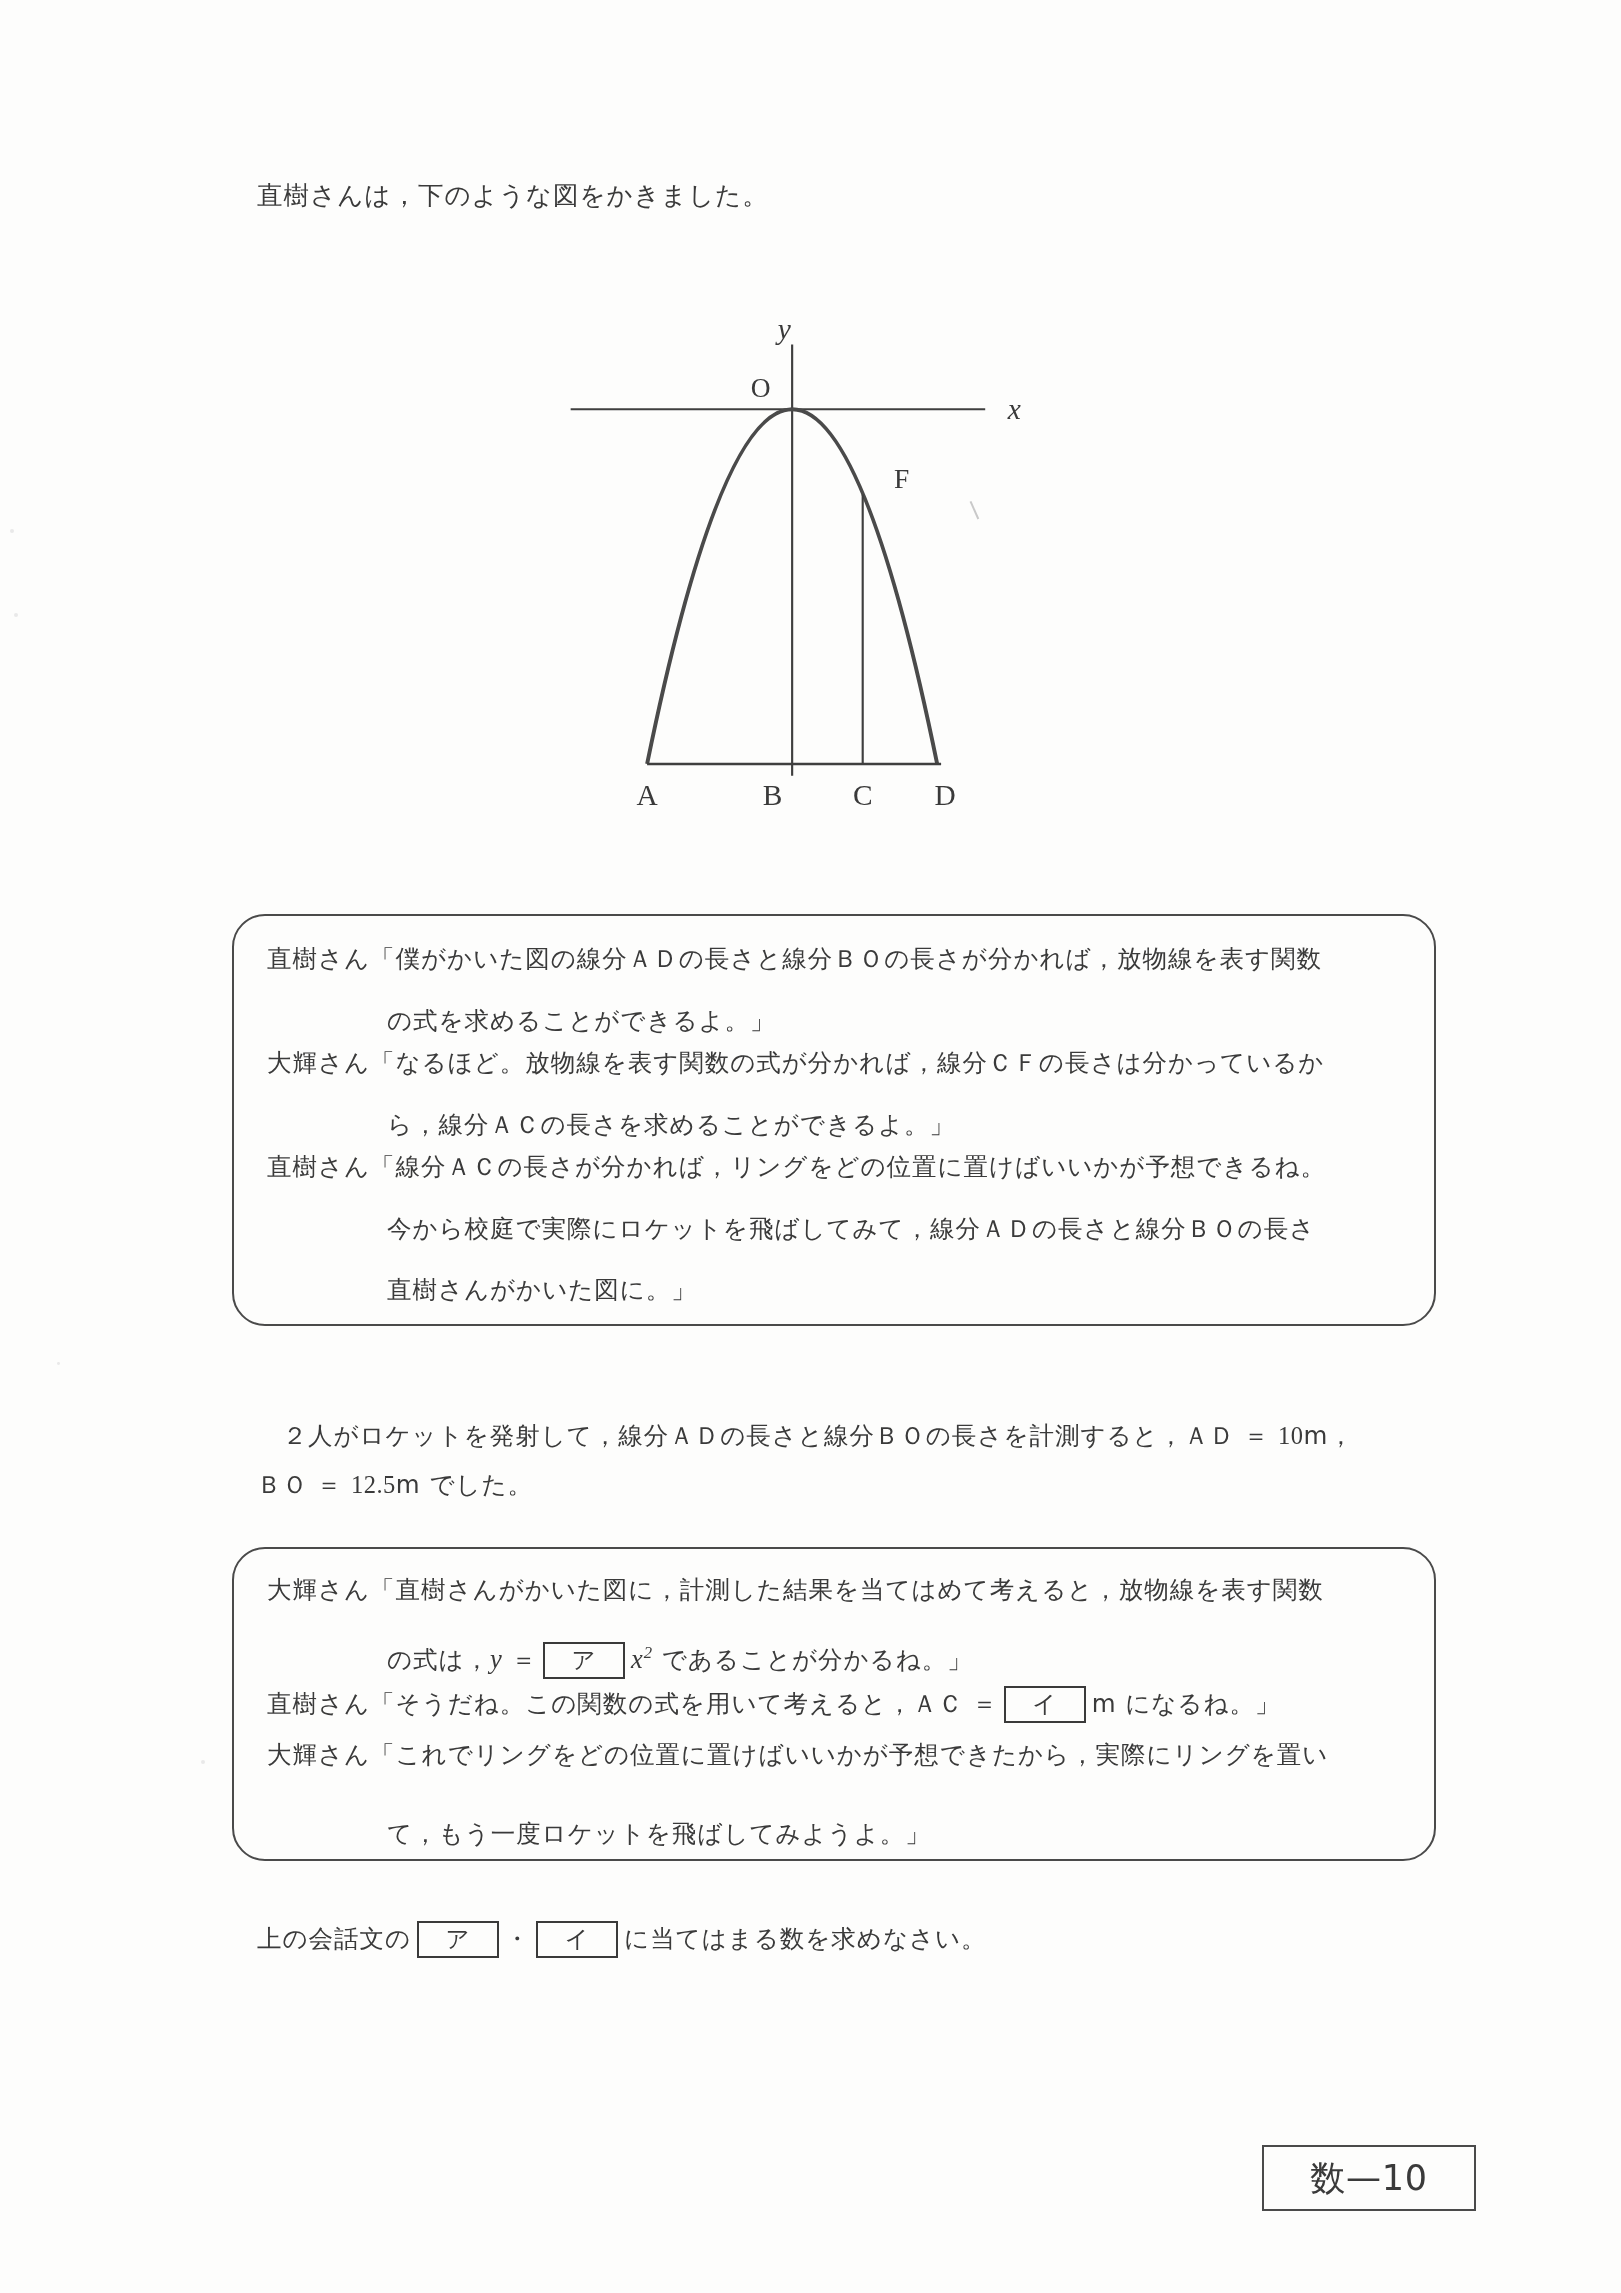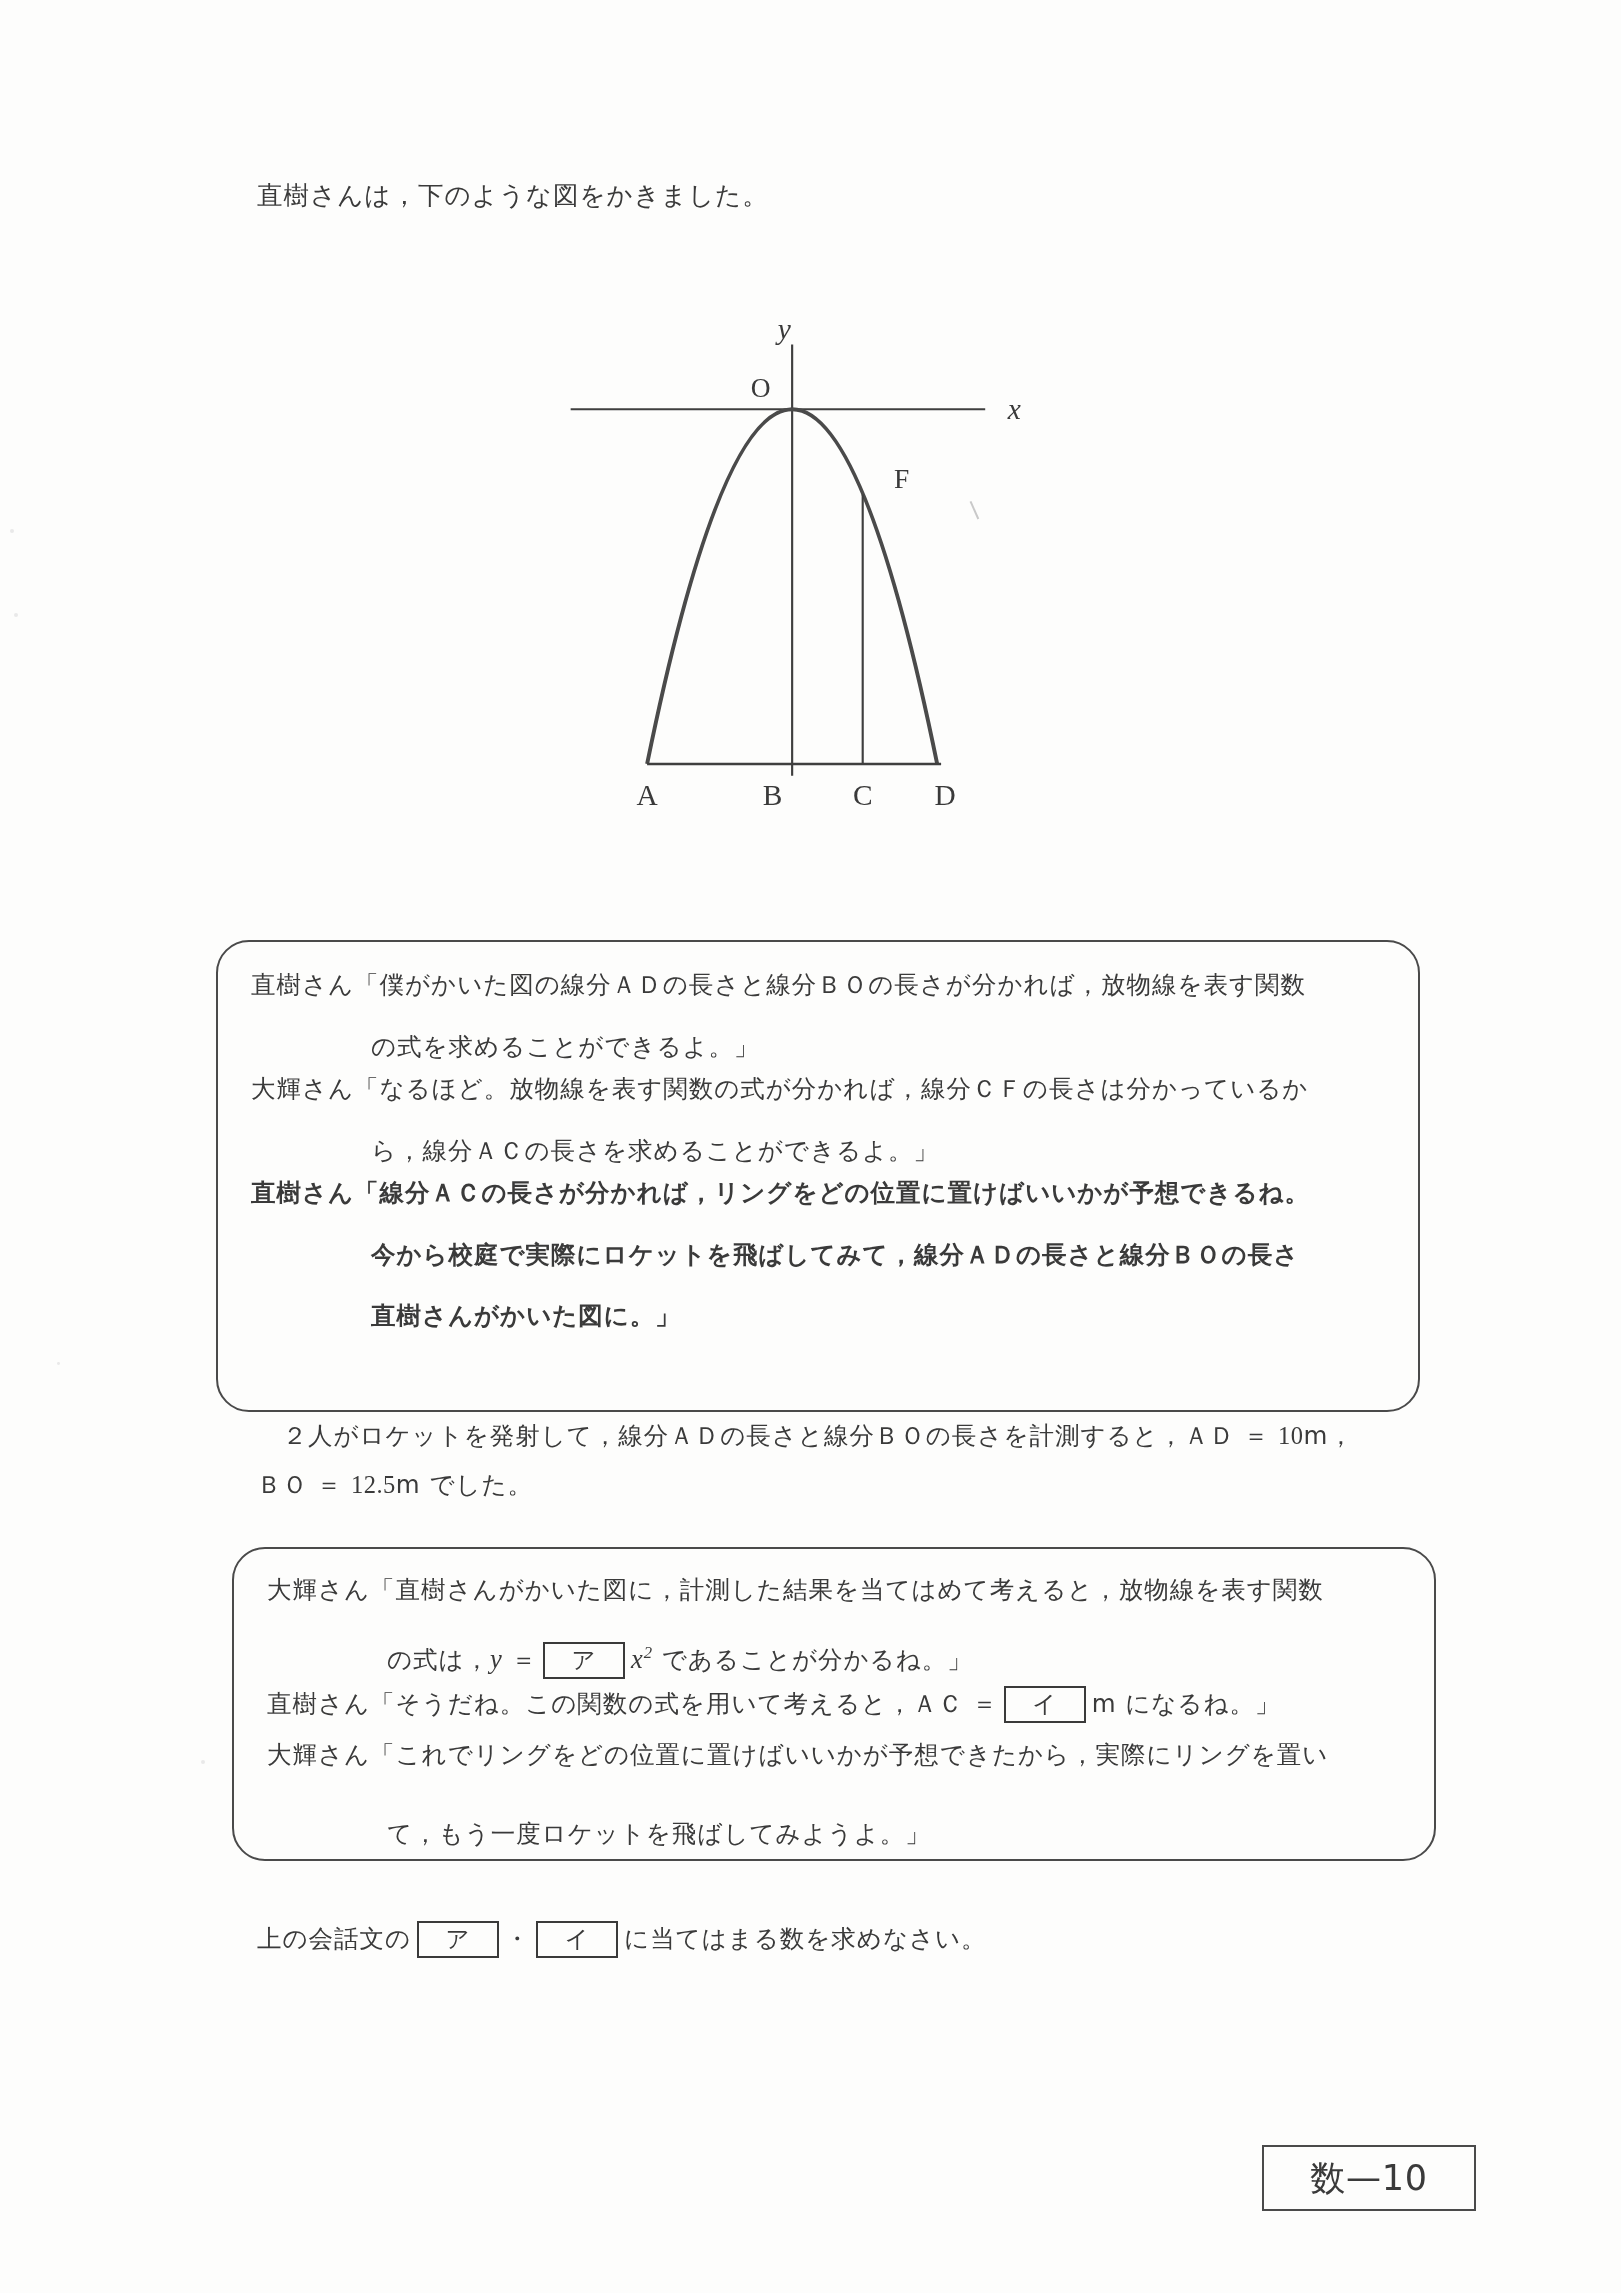--- a/index.html
+++ b/index.html
@@ -51,25 +51,24 @@
 
   
   .dialogue-box {
     position: absolute;
     border: 2px solid #4a4a4a;
     border-radius: 33px;
     box-sizing: border-box;
     background: transparent;
   }
   #dialogue-box-1 {
-    left: 216px;
+    left: 232px;
     top: 914px;
     width: 1204px;
-    height: 472px;
-    margin-top: 26px;
+    height: 412px;
   }
   #dialogue-box-2 {
     left: 232px;
     top: 1547px;
     width: 1204px;
     height: 314px;
   }
 
   .speech {
     position: absolute;
@@ -220,21 +219,21 @@
 
     <div class="speech jp" style="left:33px; top:135px;">
       <span class="speech-line">
         <span class="speaker">大輝さん</span><span>「なるほど。放物線を表す関数の式が分かれば，線分ＣＦの長さは分かっているか</span>
       </span>
       <span class="speech-line" style="margin-top:37px;">
         <span class="indent"></span><span>ら，線分ＡＣの長さを求めることができるよ。」</span>
       </span>
     </div>
 
-    <div class="speech jp" style="left:33px; top:239px;font-weight:bold;">
+    <div class="speech jp" style="left:33px; top:239px;">
       <span class="speech-line">
         <span class="speaker">直樹さん</span><span>「線分ＡＣの長さが分かれば，リングをどの位置に置けばいいかが予想できるね。</span>
       </span>
       <span class="speech-line" style="margin-top:37px;">
         <span class="indent"></span><span>今から校庭で実際にロケットを飛ばしてみて，線分ＡＤの長さと線分ＢＯの長さ</span>
       </span>
       <span class="speech-line" style="margin-top:37px;">
         <span class="indent"></span><span>直樹さんがかいた図に。」</span>
       </span>
     </div>

